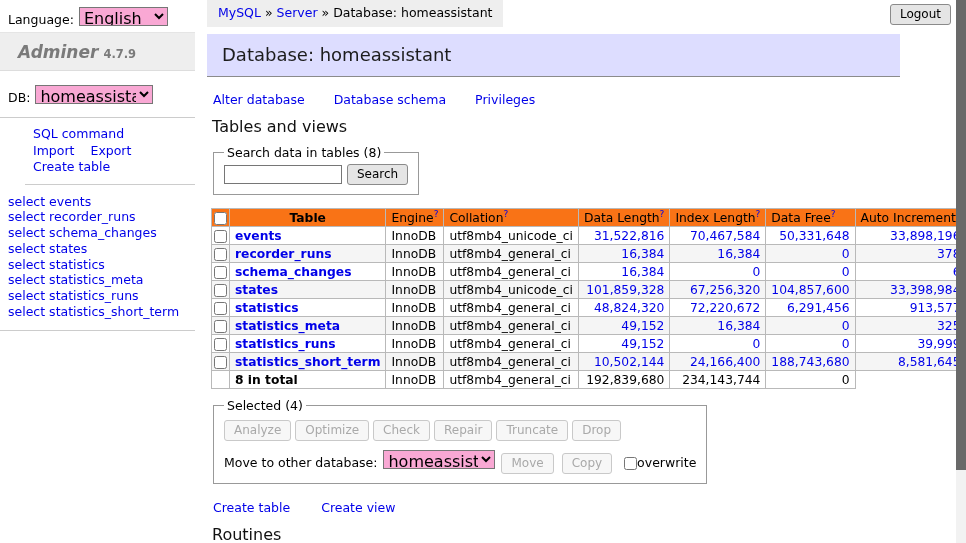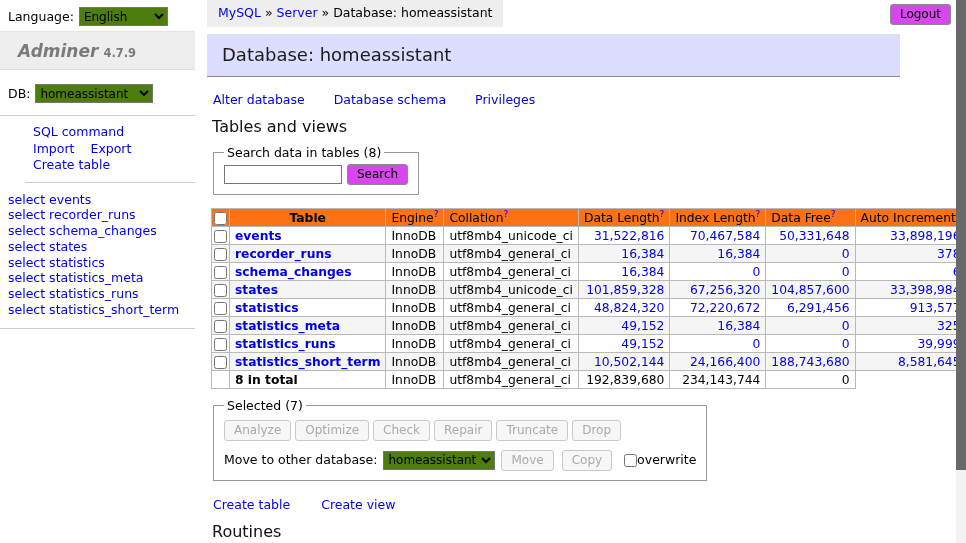--- a/index.html
+++ b/index.html
@@ -3,22 +3,22 @@
 <meta charset="utf-8">
 <style>
   * { margin:0; padding:0; box-sizing:border-box; }
   html,body { width:966px; height:543px; }
   body {
     font-family:"DejaVu Sans", sans-serif;
     font-size:12.5px; color:#000; background:#fff;
     overflow:hidden; position:relative;
   }
   a { color:#0000e8; text-decoration:none; cursor:pointer; }
-  select { font-family:"DejaVu Sans", sans-serif; font-size:12px; height:19px; border:1px solid #767676; background:#4d7c0f; }
-  button { font-family:"DejaVu Sans", sans-serif; font-size:12px; padding:2px 9px 3px; background:#d946ef; border:1px solid #8a8a8a; border-radius:3px; color:#000; cursor:pointer; }
+  select { font-family:"DejaVu Sans", sans-serif; font-size:16px; height:19px; border:1px solid #767676; background:#f9a8d4; }
+  button { font-family:"DejaVu Sans", sans-serif; font-size:12px; padding:2px 9px 3px; background:#e5e5e5; border:1px solid #8a8a8a; border-radius:3px; color:#000; cursor:pointer; }
   button:disabled { color:#a9a9a9; border-color:#c9c9c9; background:#f7f7f7; cursor:default; }
   input[type=checkbox] { width:13px; height:13px; vertical-align:middle; }
 
   .layout { display:flex; }
   .sidebar { width:195px; flex:0 0 195px; }
   .lang-row { padding:7px 0 5px 8px; white-space:nowrap; }
   .lang-row label { margin-right:5px; }
   .lang-select { width:89px; }
   .brand { background:#eeeeee; border-top:1px solid #e5e5e5; border-bottom:1px solid #ddd;
            padding:9px 18px 8px; font-size:17px; color:#7a7a7a; font-style:italic; }
@@ -227,21 +227,21 @@
             <td class="num">192,839,680</td>
             <td class="num">234,143,744</td>
             <td class="num">0</td>
             <td class="noborder" colspan="3"></td>
           </tr>
         </tfoot>
     </table>
 
     <div>
       <fieldset>
-        <legend>Selected (7)</legend>
+        <legend>Selected (4)</legend>
         <div class="selected-buttons" id="selected-buttons"><button disabled="">Analyze</button><button disabled="">Optimize</button><button disabled="">Check</button><button disabled="">Repair</button><button disabled="">Truncate</button><button disabled="">Drop</button></div>
         <div class="move-row">
           <label class="mv">Move to other database:</label><select class="move-select"><option>homeassistant</option></select><button disabled="">Move</button><button disabled="">Copy</button><span class="overwrite-wrap"><input type="checkbox" style=""><span>overwrite</span></span>
         </div>
       </fieldset>
     </div>
 
     <div class="links-row" id="create-links"><a>Create table</a> <a>Create view</a> </div>
     <h3>Routines</h3>
     

